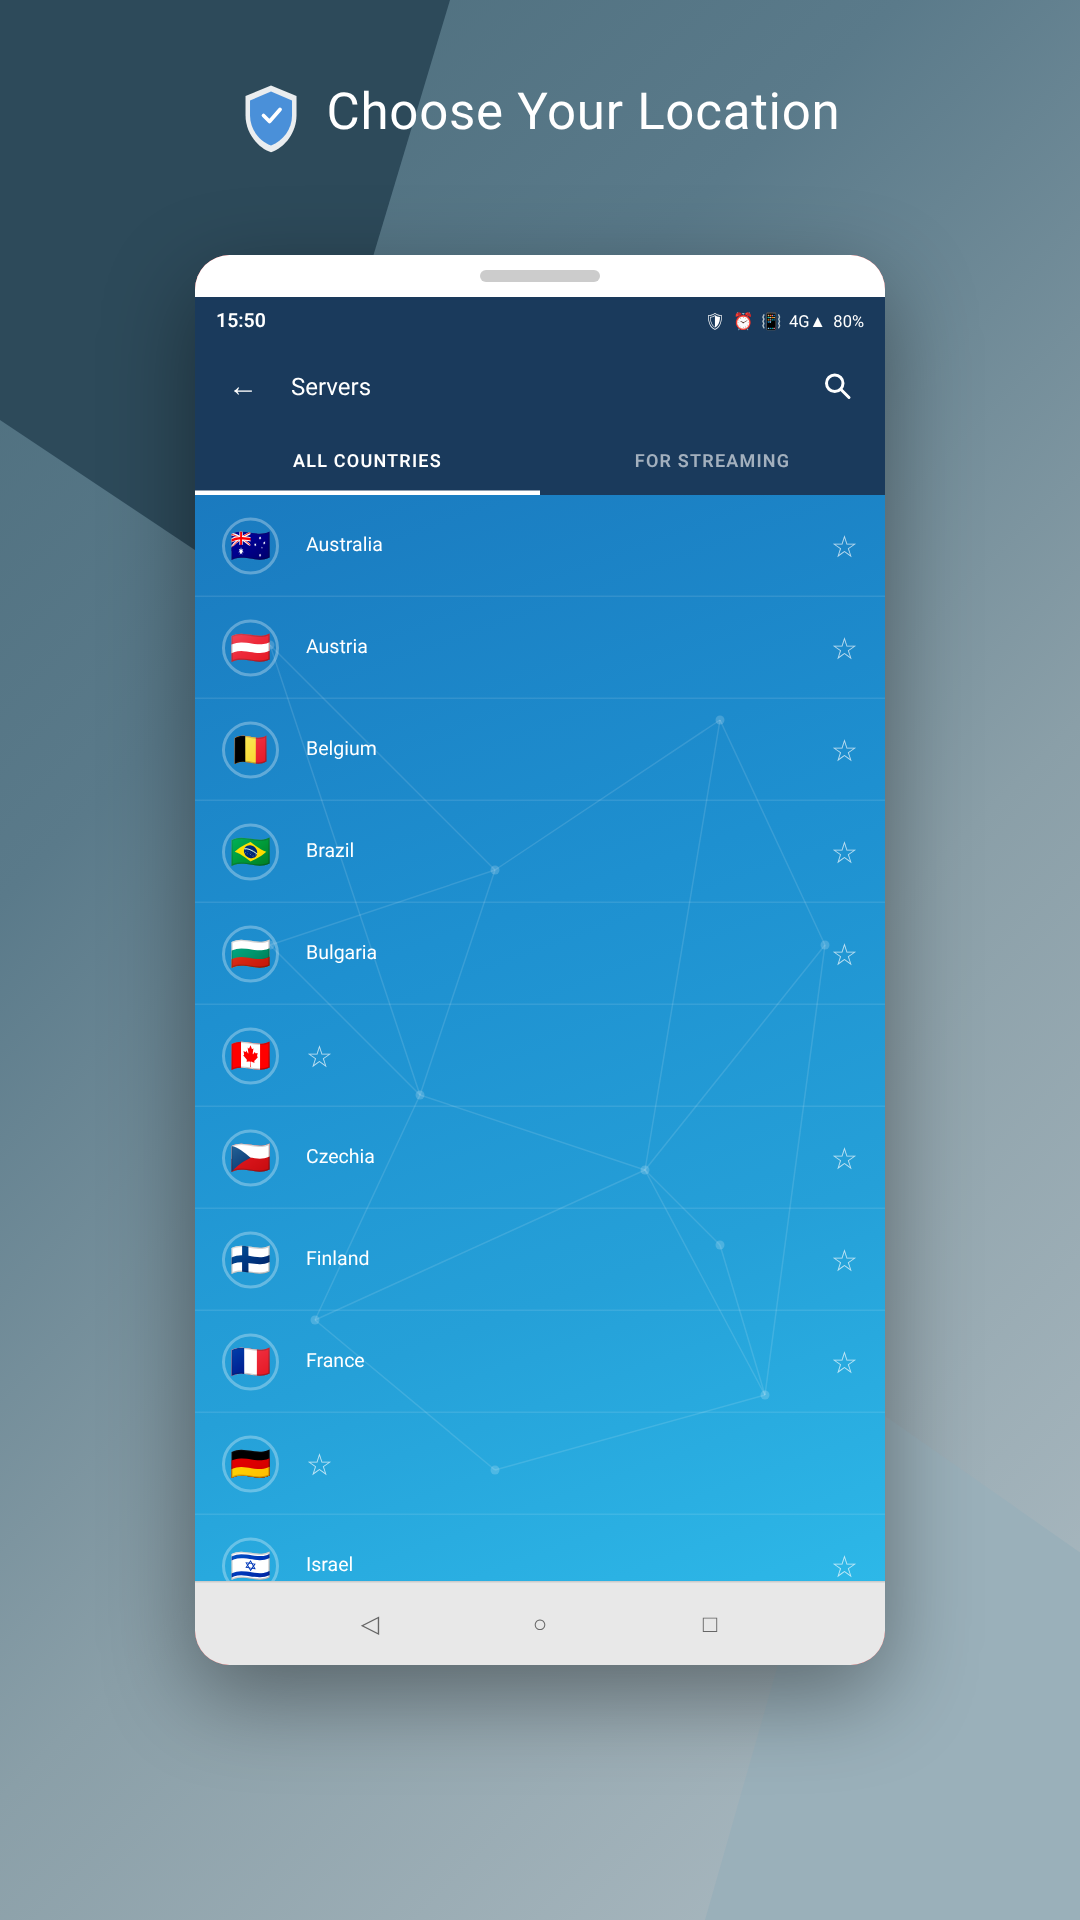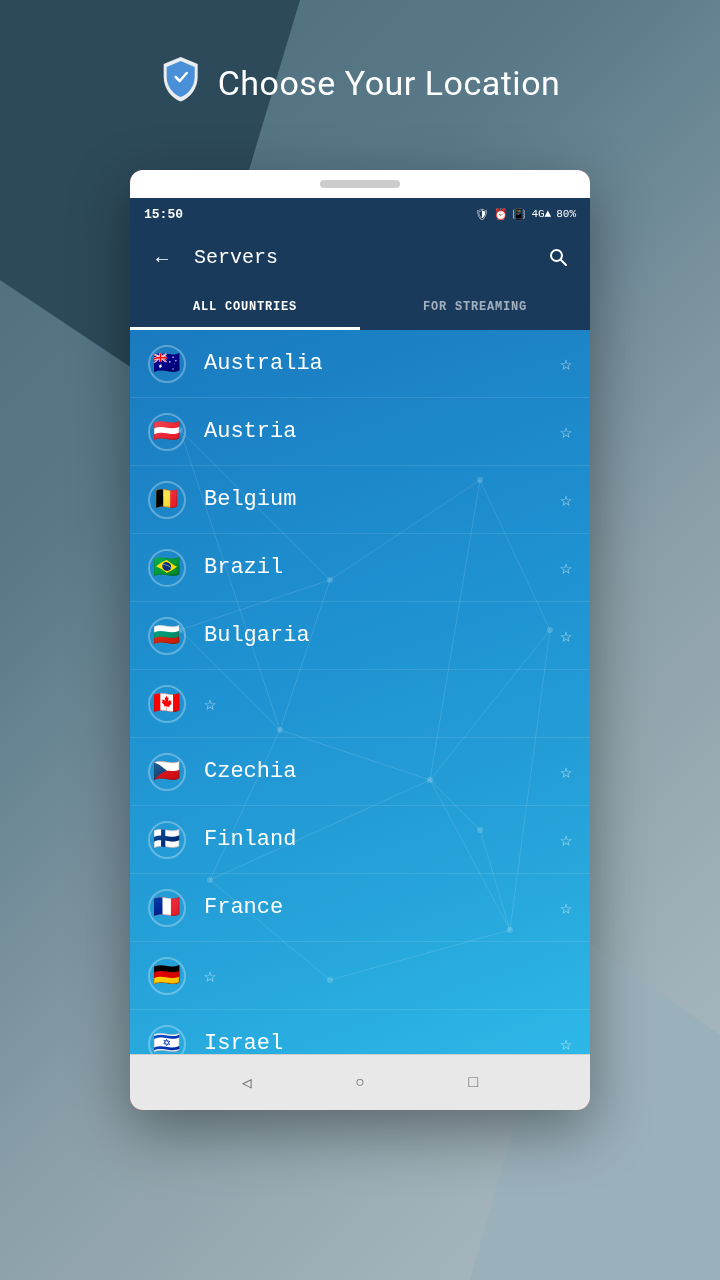--- a/index.html
+++ b/index.html
@@ -32,46 +32,45 @@
       background: #9ab0ba;
       clip-path: polygon(40% 0, 100% 30%, 100% 100%, 0 100%);
     }
 
     .header-text {
       position: absolute;
       top: 55px;
       left: 50%;
       transform: translateX(-50%);
       display: flex;
-      align-items: flex-end;
+      align-items: flex-start;
       gap: 16px;
       white-space: nowrap;
     }
     .header-title {
       color: white;
       font-size: 34px;
       font-weight: 400;
       letter-spacing: 0.5px;
     }
     .shield-logo {
       width: 42px;
       height: 48px;
     }
 
     
     .phone {
       position: relative;
       width: 460px;
       height: 940px;
       background: #ef4444;
-      border-radius: 13px;
+      border-radius: 23px;
       box-shadow: 0 20px 60px rgba(0,0,0,0.4);
       overflow: hidden;
       z-index: 10;
-      font-family: Liberation Mono, monospace;
     }
 
     .phone-top-bar {
       position: absolute;
       top: 0; left: 0; right: 0;
       height: 28px;
       background: white;
       display: flex;
       justify-content: center;
       align-items: center;
@@ -141,21 +140,21 @@
     .app-bar {
       height: 54px;
       background: #1a3a5c;
       display: flex;
       align-items: center;
       padding: 0 16px;
       gap: 16px;
     }
     .app-bar-title {
       color: white;
-      font-size: 20px;
+      font-size: 16px;
       font-weight: 400;
       flex: 1;
     }
     .icon-btn {
       color: white;
       font-size: 20px;
       cursor: pointer;
       width: 32px;
       height: 32px;
       display: flex;
@@ -227,21 +226,21 @@
       overflow: hidden;
       border: 2px solid rgba(255,255,255,0.3);
       display: flex;
       align-items: center;
       justify-content: center;
       font-size: 22px;
     }
     .country-name {
       flex: 1;
       color: white;
-      font-size: 22px;
+      font-size: 13px;
       font-weight: 400;
     }
     .star-icon {
       color: rgba(255,255,255,0.7);
       font-size: 20px;
     }
 
     .screen-content {
       position: absolute;
       top: 0; left: 0; right: 0; bottom: 0;

